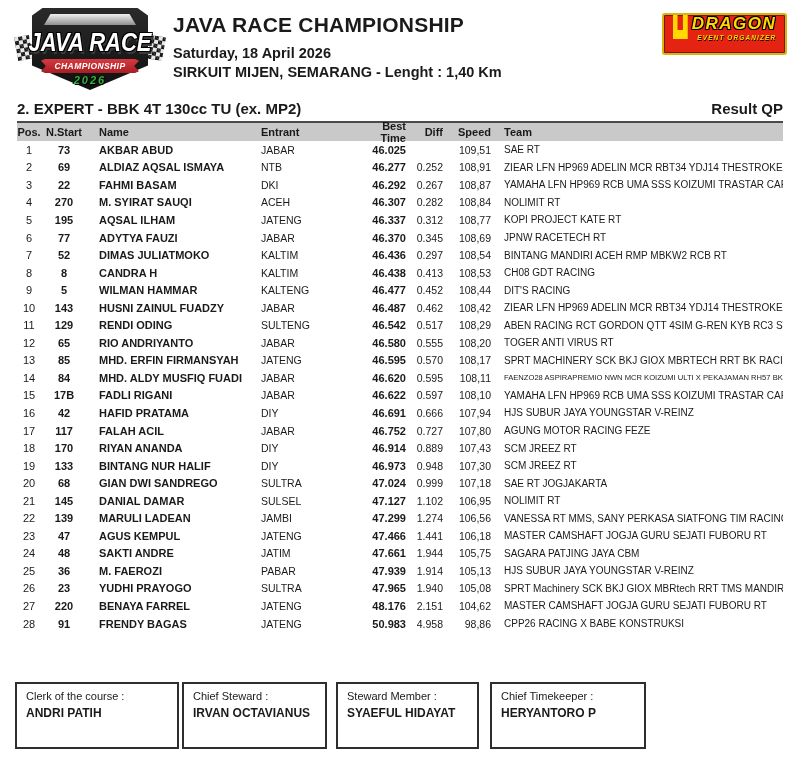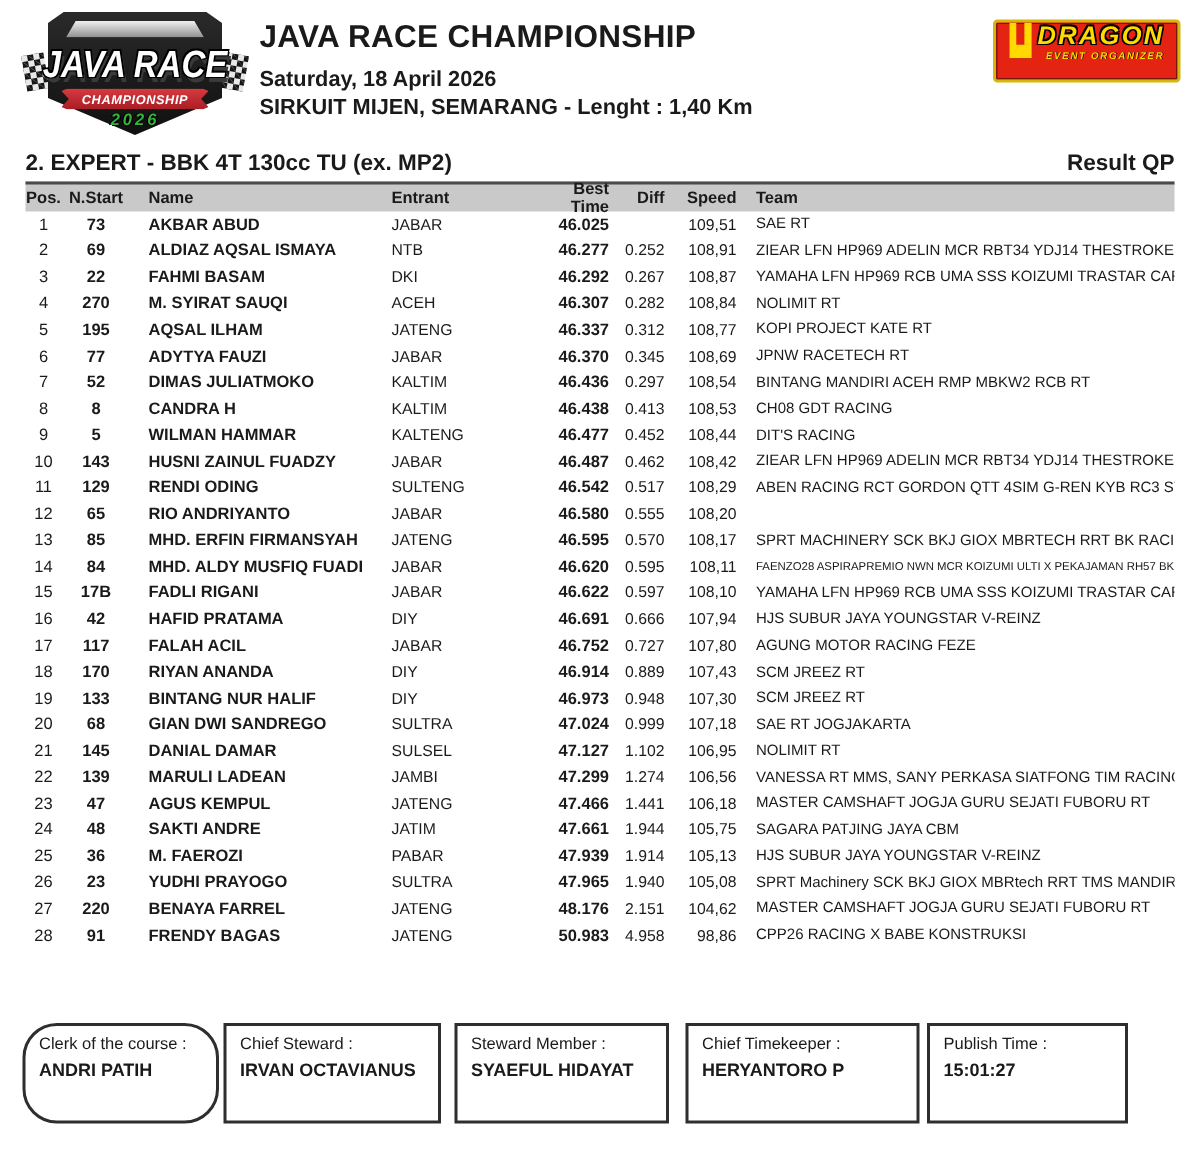--- a/index.html
+++ b/index.html
@@ -85,21 +85,21 @@
   .c-speed  { width:48px;  text-align:right; flex:none; font-size:10.5px; }
   .thead .c-speed { font-size:11px; }
   .c-team   { flex:1; padding-left:13px; font-size:10px; white-space:nowrap; overflow:hidden; }
   .thead .c-team { font-size:11px; }
   .rowsarea .c-nstart, .rowsarea .c-name, .rowsarea .c-time { font-weight:bold; }
   .rowsarea .c-team.small { font-size:7.6px; }
 
   
   .foot { position:absolute; left:15px; top:682px; display:flex; }
   .obox { height:67px; border:2px solid #2e2e2e; padding:6px 9px; background:#fff; }
-  .obox:nth-child(1){ width:131px; margin-right:3px;border-radius:23px; }
+  .obox:nth-child(1){ width:164px; margin-right:3px; }
   .obox:nth-child(2){ width:145px; margin-right:9px; }
   .obox:nth-child(3){ width:143px; margin-right:11px; }
   .obox:nth-child(4){ width:156px; margin-right:5px; }
   .obox:nth-child(5){ width:134px; }
   .obox .olabel { font-size:11px; }
   .obox .oval  { font-size:12px; font-weight:bold; margin-top:4px; }
 </style>
 </head>
 <body>
 
@@ -259,20 +259,21 @@
       <div class="c-team">ABEN RACING RCT GORDON QTT 4SIM G-REN KYB RC3 ST</div>
     </div>
         <div class="tr">
       <div class="c-pos">12</div>
       <div class="c-nstart">65</div>
       <div class="c-name">RIO ANDRIYANTO</div>
       <div class="c-entrant">JABAR</div>
       <div class="c-time">46.580</div>
       <div class="c-diff">0.555</div>
       <div class="c-speed">108,20</div>
+      <div class="c-team">TOGER ANTI VIRUS RT</div>
     </div>
         <div class="tr">
       <div class="c-pos">13</div>
       <div class="c-nstart">85</div>
       <div class="c-name">MHD. ERFIN FIRMANSYAH</div>
       <div class="c-entrant">JATENG</div>
       <div class="c-time">46.595</div>
       <div class="c-diff">0.570</div>
       <div class="c-speed">108,17</div>
       <div class="c-team">SPRT MACHINERY SCK BKJ GIOX MBRTECH RRT BK RACING</div>
@@ -440,19 +441,15 @@
       <div class="oval">IRVAN OCTAVIANUS</div>
     </div>
       <div class="obox">
       <div class="olabel">Steward Member :</div>
       <div class="oval">SYAEFUL HIDAYAT</div>
     </div>
       <div class="obox">
       <div class="olabel">Chief Timekeeper :</div>
       <div class="oval">HERYANTORO P</div>
     </div>
-      <div class="obox">
-      <div class="olabel">Publish Time :</div>
-      <div class="oval">15:01:27</div>
-    </div>
     </div>
 
 </div>
 
 </body></html>

